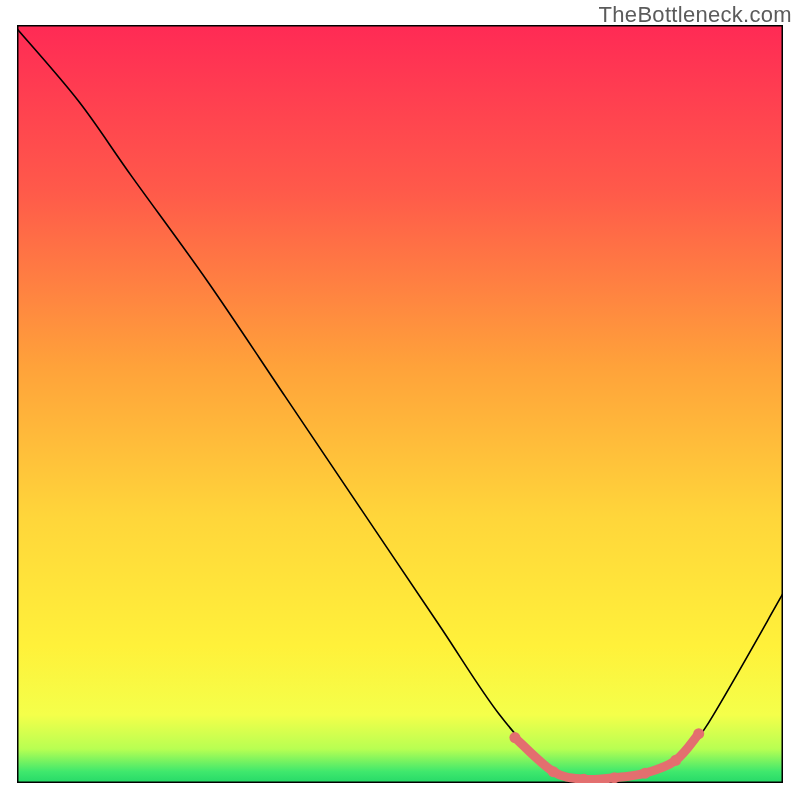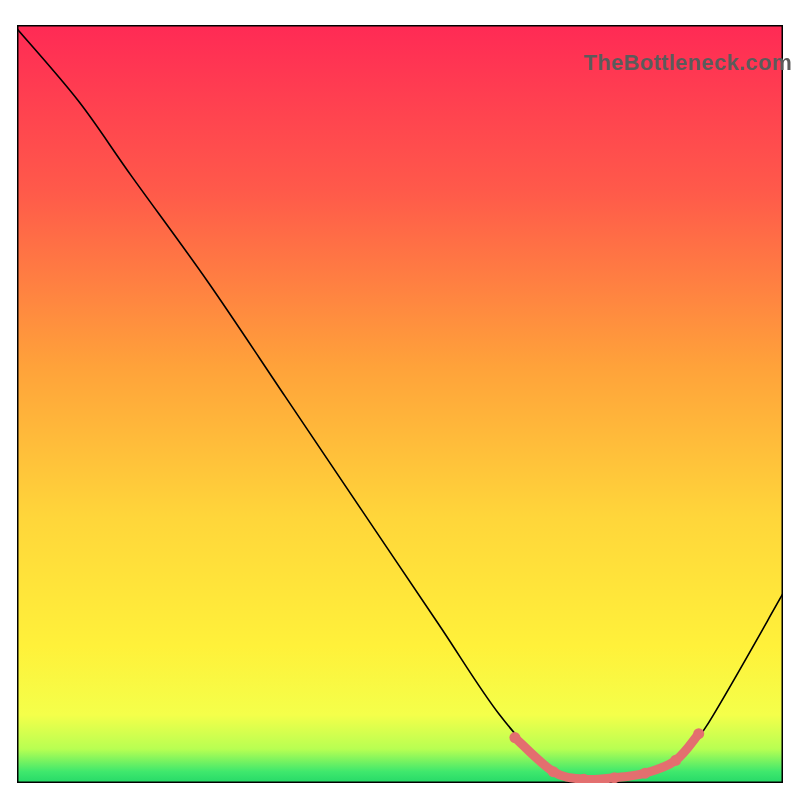--- a/index.html
+++ b/index.html
@@ -14,25 +14,24 @@
   .wrap {
     position: relative;
     width: 800px;
     height: 800px;
   }
   .watermark {
     position: absolute;
     top: 2px;
     right: 8px;
     font-size: 22px;
-    font-weight: 700;
+    font-weight: 400;
     color: #5b5b5b;
     letter-spacing: 0.3px;
     z-index: 10;
-    margin-top: 48px;
   }
   .plot-frame {
     position: absolute;
     left: 17px;
     top: 25px;
     width: 766px;
     height: 758px;
   }
   .plot-frame svg {
     display: block;

